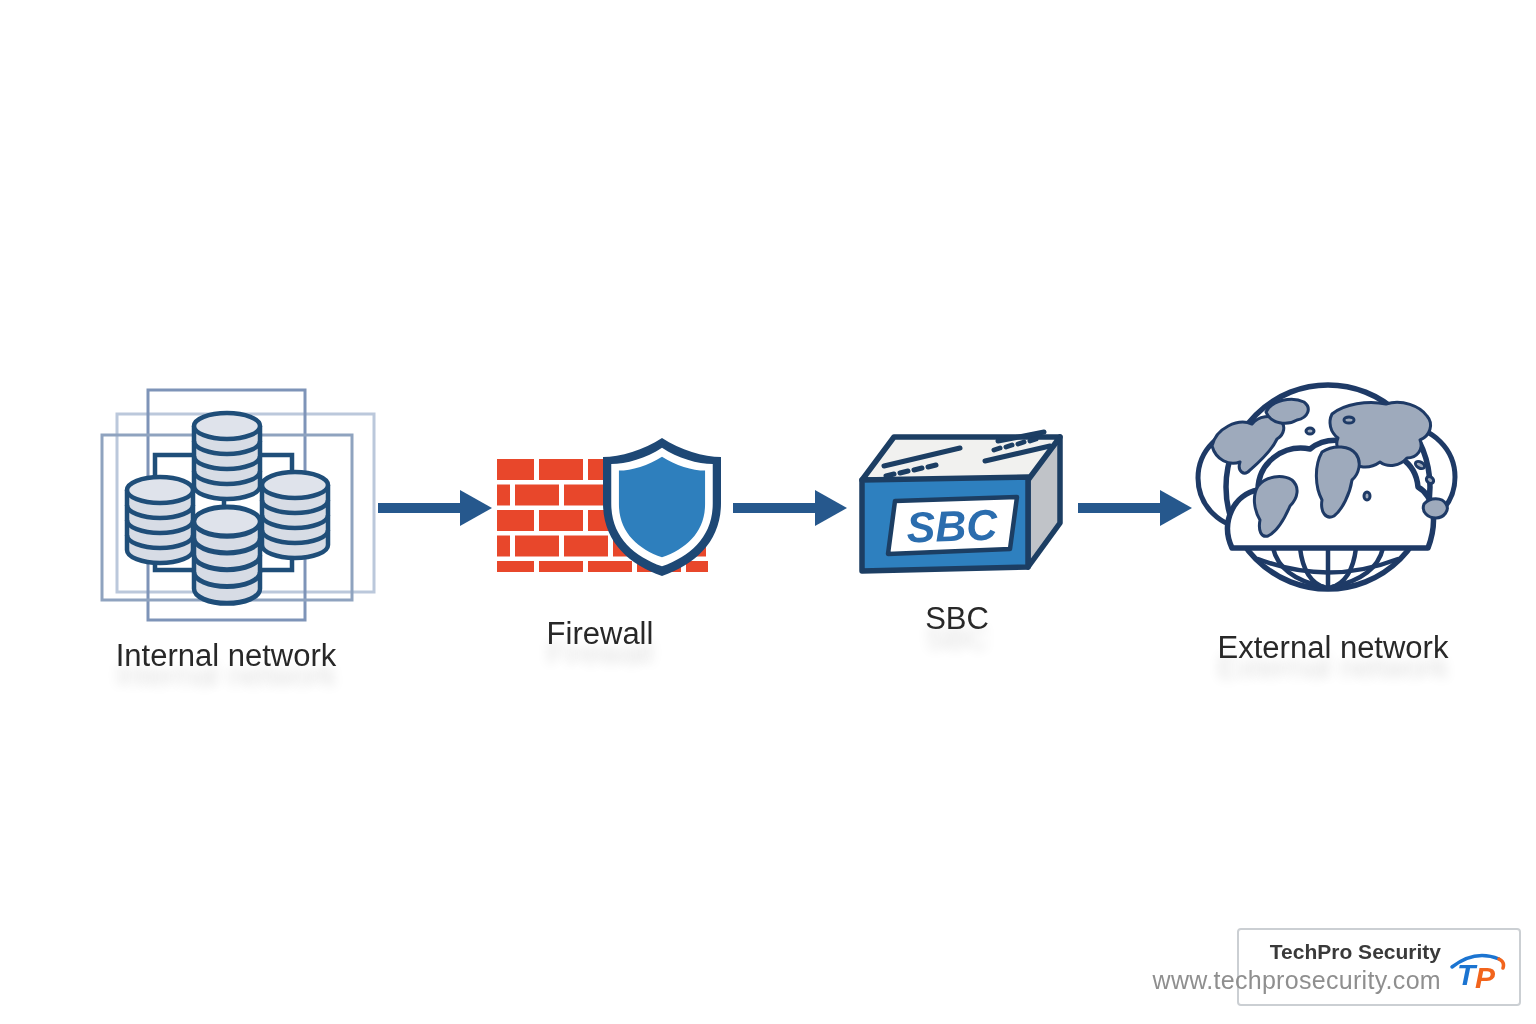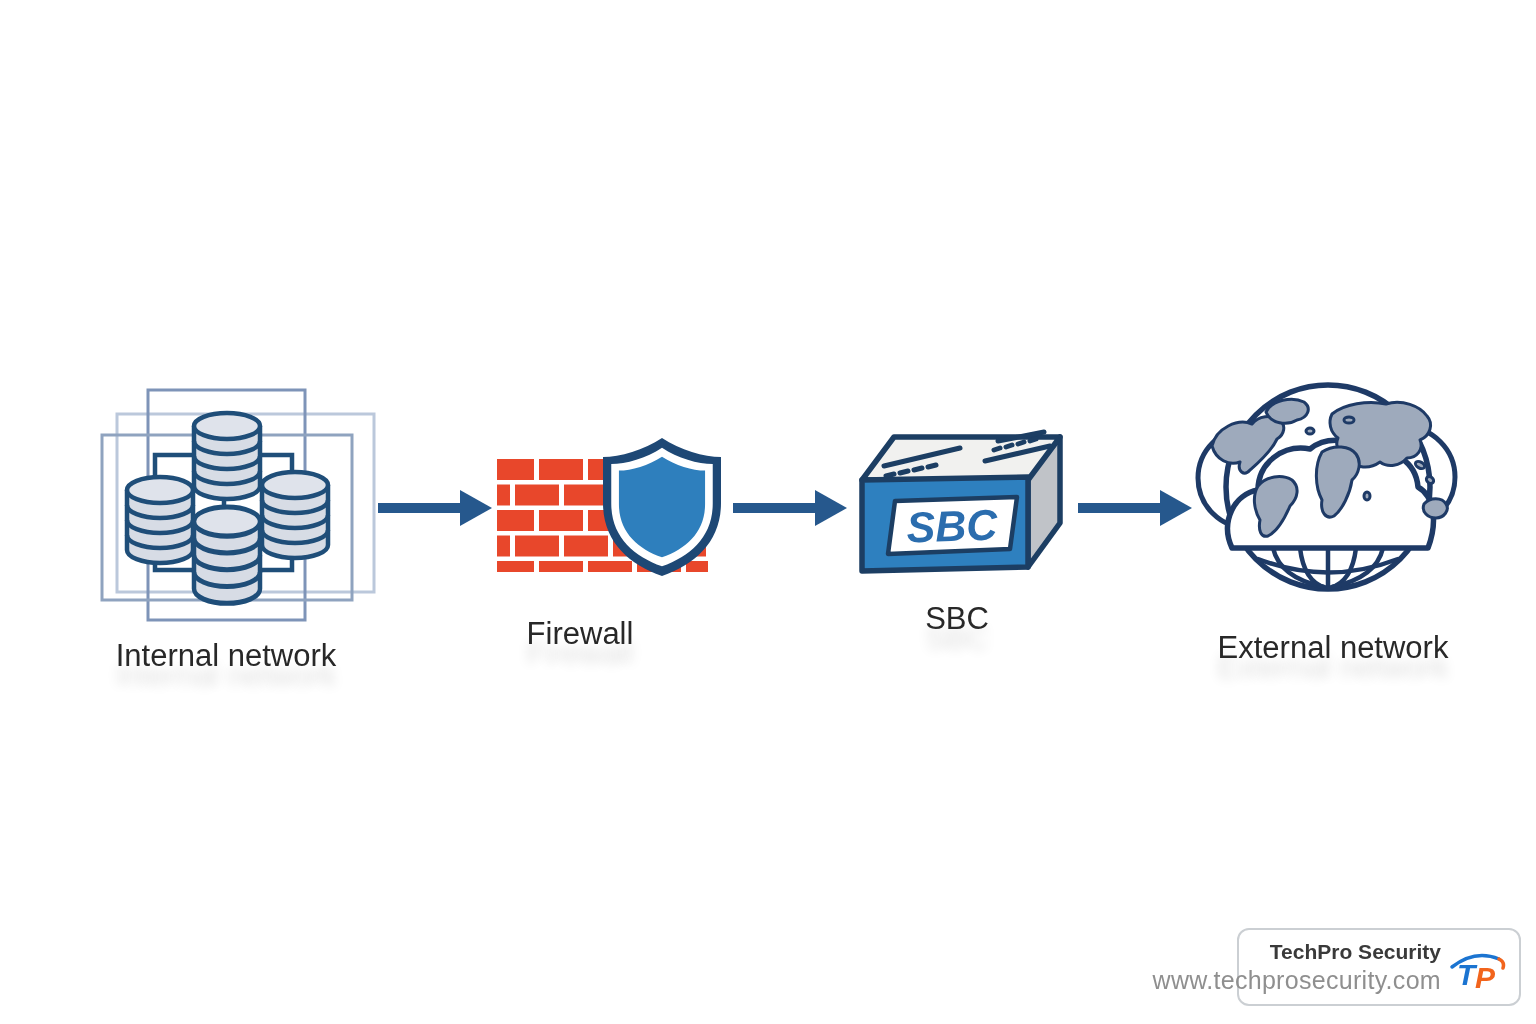--- a/index.html
+++ b/index.html
@@ -7,26 +7,26 @@
     position:relative;width:1536px;height:1024px;background:#ffffff;
     overflow:hidden;font-family:"Liberation Sans",sans-serif;
   }
   .diagram-svg{position:absolute;left:0;top:0;}
   .node-label{
     position:absolute;transform:translateX(-50%);
     font-size:31px;color:#282828;white-space:nowrap;
     text-shadow:0 20px 12px rgba(0,0,0,0.14);
   }
   .label-internal{left:226px;top:638px;}
-  .label-firewall{left:580px;top:616px;}
+  .label-firewall{left:600px;top:616px;}
   .label-sbc{left:957px;top:601px;}
   .label-external{left:1333px;top:630px;}
   .brand-card{
     position:absolute;left:1237px;top:928px;width:284px;height:78px;
-    background:#ffffff;border:2px solid #cbcfd3;border-radius:12px;
+    background:#ffffff;border:2px solid #cbcfd3;border-radius:4px;
     box-sizing:border-box;display:flex;align-items:center;
     justify-content:flex-end;padding-right:12px;gap:8px;
   }
   .brand-text{text-align:right;line-height:1.15;}
   .brand-title{font-size:21px;font-weight:bold;color:#3a3a3a;}
   .brand-url{font-size:25px;color:#8f8f8f;letter-spacing:0.3px;margin-top:2px;}
   .brand-logo{flex:0 0 auto;}
 </style>
 </head>
 <body>

